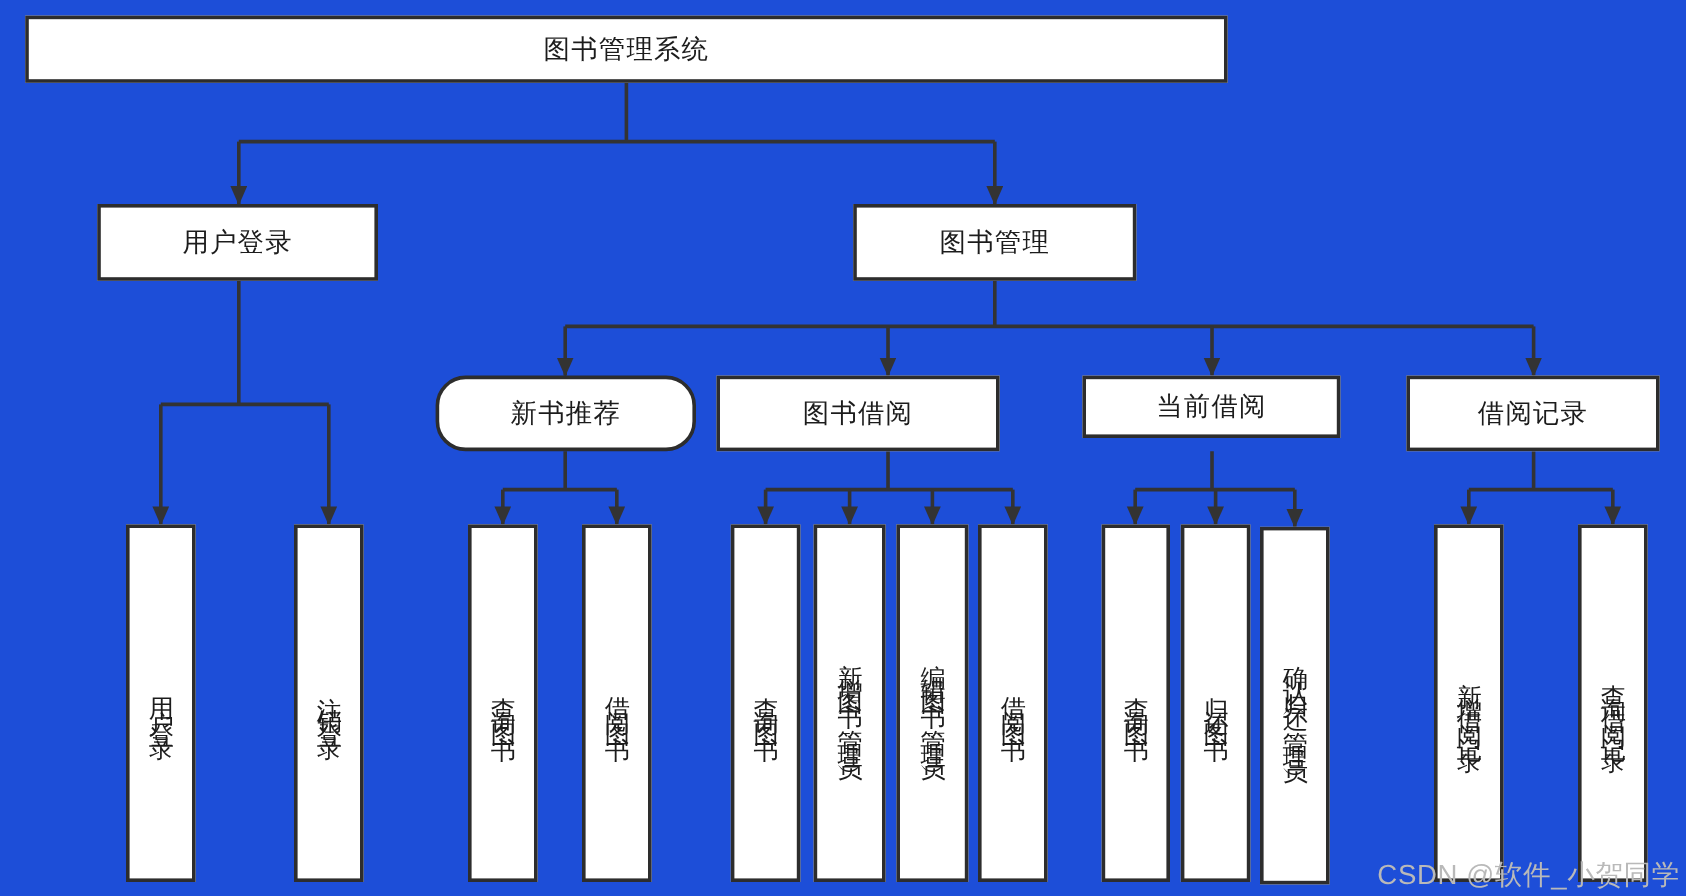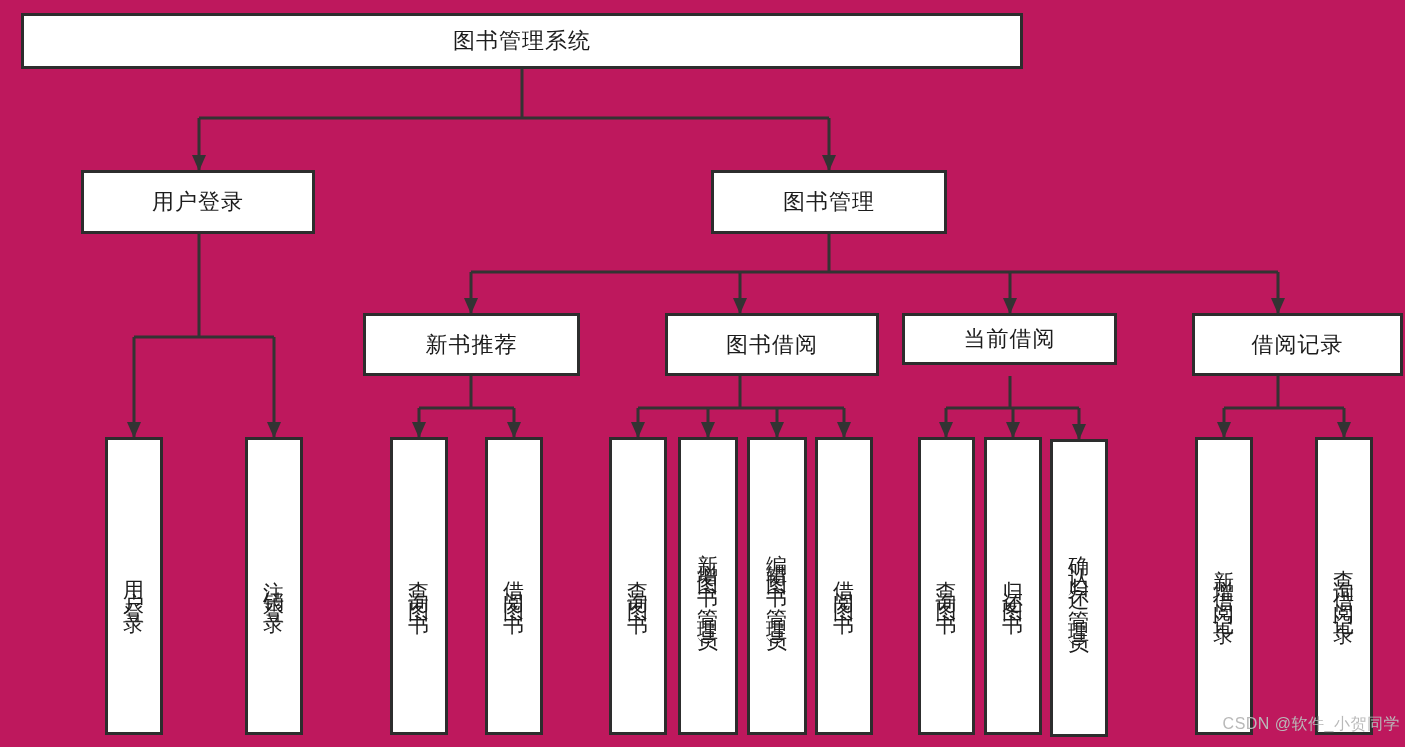--- a/index.html
+++ b/index.html
@@ -5,21 +5,21 @@
   html, body {
     margin: 0;
     padding: 0;
     background: #ffffff;
     font-family: "Liberation Sans", "DejaVu Sans", sans-serif;
   }
   .canvas {
     position: relative;
     width: 1405px;
     height: 747px;
-    background: #be185d;
+    background: #1d4ed8;
     overflow: hidden;
   }
   svg.wires {
     position: absolute;
     left: 0;
     top: 0;
     z-index: 1;
   }
   .wire {
     stroke: #333333;
@@ -44,21 +44,21 @@
     writing-mode: vertical-rl;
     font-size: 21px;
     letter-spacing: 11px;
     line-height: 1;
     white-space: normal;
   }
   .watermark {
     position: absolute;
     top: 714px;
     right: 5px;
-    font-size: 16px;
+    font-size: 23px;
     color: #b9b9b9;
     letter-spacing: 0.5px;
     z-index: 3;
     white-space: nowrap;
   }
 </style>
 </head>
 <body>
 
 <div class="canvas">
@@ -116,24 +116,24 @@
       <path class="wire" d="M1224,408 V437" marker-end="url(#arrow)"></path>
       <path class="wire" d="M1344,408 V437" marker-end="url(#arrow)"></path>
     </g>
   </svg>
 
   <div class="node" style="left:21px; top:13px; width:1002px; height:56px;">图书管理系统</div>
 
   <div class="node" style="left:81px; top:170px; width:234px; height:64px;">用户登录</div>
   <div class="node" style="left:711px; top:170px; width:236px; height:64px;text-align:center;">图书管理</div>
 
-  <div class="node" style="left:363px; top:313px; width:217px; height:63px;">新书推荐</div>
-  <div class="node" style="left:665px; top:313px; width:214px; height:63px;">图书借阅</div>
+  <div class="node" style="left:363px; top:313px; width:217px; height:63px;border-radius:25px;">新书推荐</div>
+  <div class="node" style="left:597px; top:313px; width:236px; height:63px;">图书借阅</div>
   <div class="node" style="left:902px; top:313px; width:215px; height:52px;">当前借阅</div>
-  <div class="node" style="left:1172px; top:313px; width:211px; height:63px;margin-left:20px;">借阅记录</div>
+  <div class="node" style="left:1172px; top:313px; width:211px; height:63px;">借阅记录</div>
 
   <div class="node leaf" style="left:105px; top:437px; width:58px; height:298px;">用户登录</div>
   <div class="node leaf" style="left:245px; top:437px; width:58px; height:298px;">注销登录</div>
 
   <div class="node leaf" style="left:390px; top:437px; width:58px; height:298px;">查询图书</div>
   <div class="node leaf" style="left:485px; top:437px; width:58px; height:298px;">借阅图书</div>
 
   <div class="node leaf" style="left:609px; top:437px; width:58px; height:298px;">查询图书</div>
   <div class="node leaf" style="left:678px; top:437px; width:60px; height:298px;">新增图书（管理员）</div>
   <div class="node leaf" style="left:747px; top:437px; width:60px; height:298px;">编辑图书（管理员）</div>

